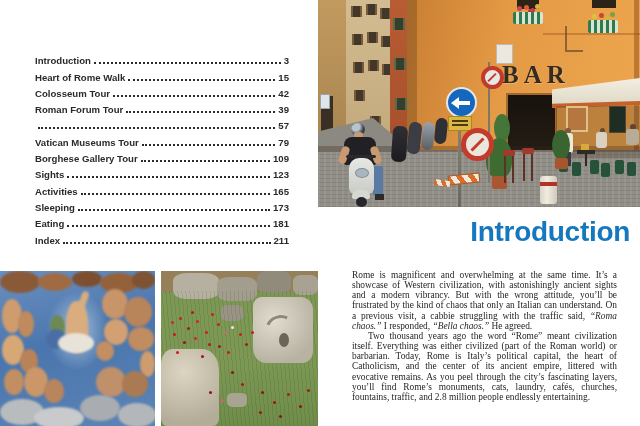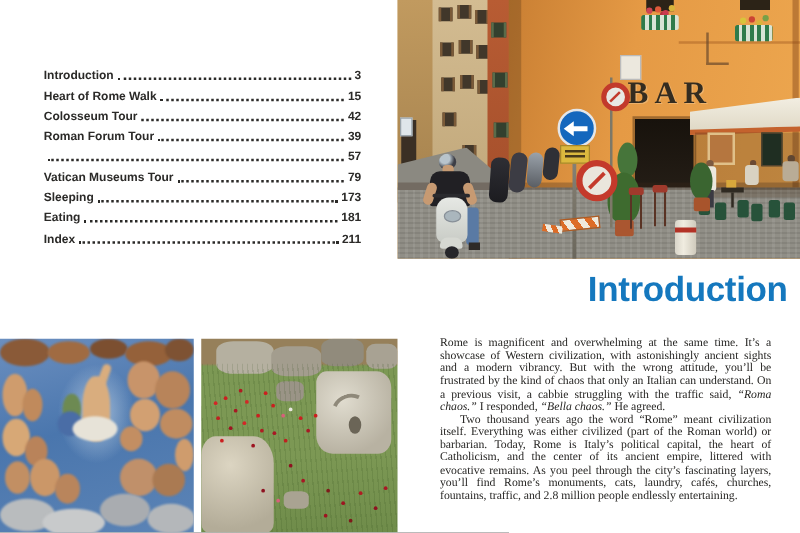--- a/index.html
+++ b/index.html
@@ -87,20 +87,35 @@
         <span class="toc-page">39</span>
       </div>
     <div class="toc-row">
         <span class="toc-leader"></span>
         <span class="toc-page">57</span>
       </div>
     <div class="toc-row">
         <span class="toc-label">Vatican Museums Tour</span>
         <span class="toc-leader"></span>
         <span class="toc-page">79</span>
+      </div>
+    <div class="toc-row">
+        <span class="toc-label">Borghese Gallery Tour</span>
+        <span class="toc-leader"></span>
+        <span class="toc-page">109</span>
+      </div>
+    <div class="toc-row">
+        <span class="toc-label">Sights</span>
+        <span class="toc-leader"></span>
+        <span class="toc-page">123</span>
+      </div>
+    <div class="toc-row">
+        <span class="toc-label">Activities</span>
+        <span class="toc-leader"></span>
+        <span class="toc-page">165</span>
       </div>
     <div class="toc-row">
         <span class="toc-label">Sleeping</span>
         <span class="toc-leader"></span>
         <span class="toc-page">173</span>
       </div>
     <div class="toc-row">
         <span class="toc-label">Eating</span>
         <span class="toc-leader"></span>
         <span class="toc-page">181</span>

